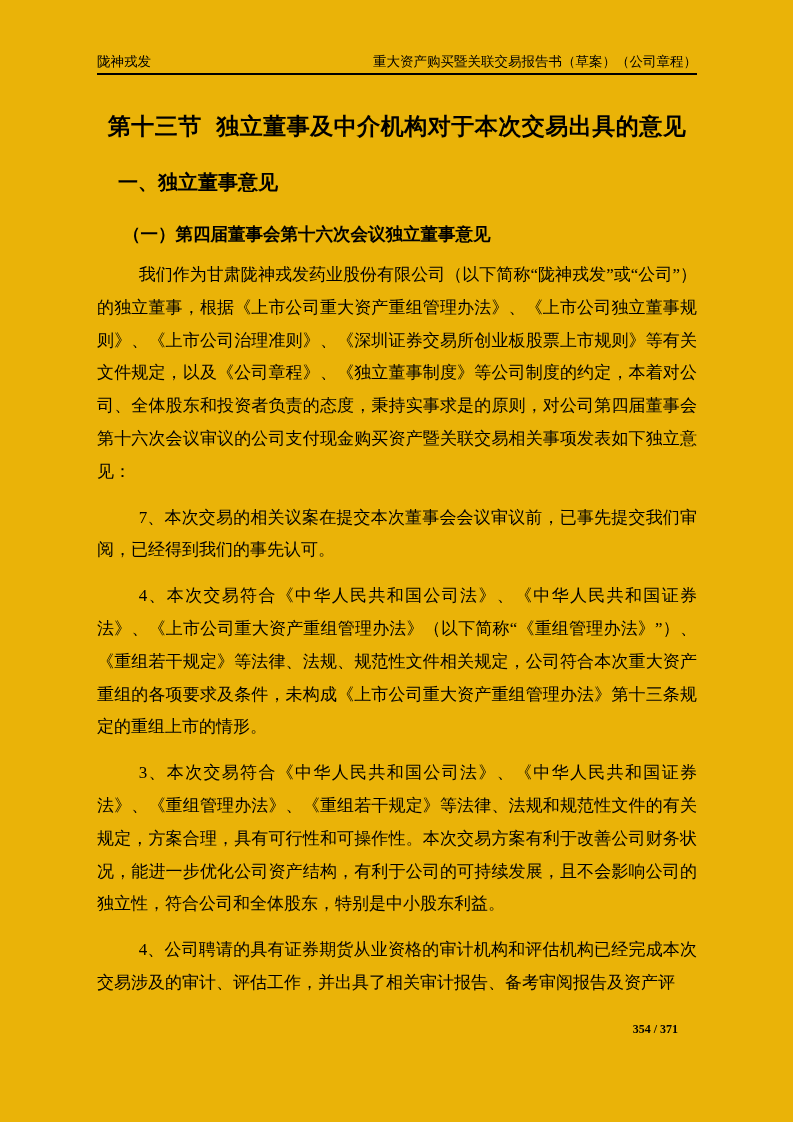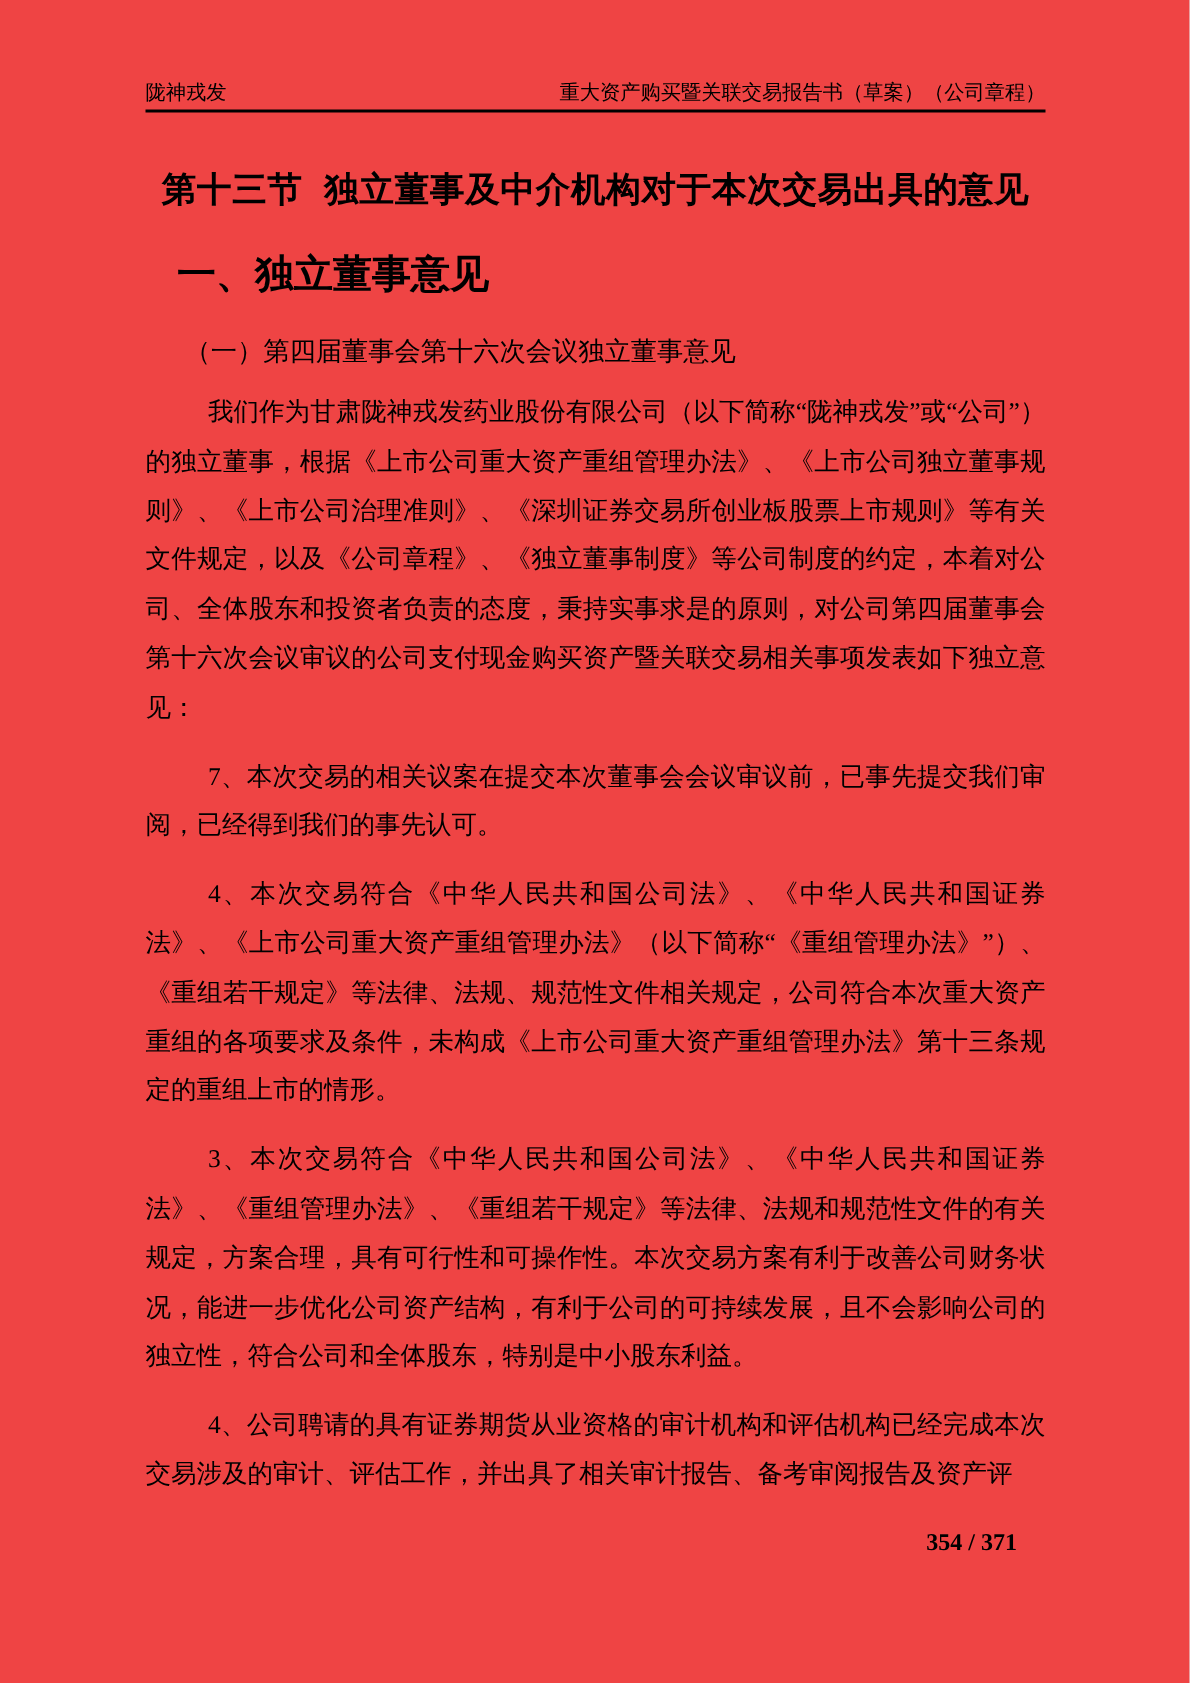--- a/index.html
+++ b/index.html
@@ -4,21 +4,21 @@
 <style>
   * { margin: 0; padding: 0; box-sizing: border-box; }
   html, body { background: #e8e8e8; }
   body { font-family: "Liberation Serif", "DejaVu Serif", serif; }
 
   .page {
     position: relative;
     width: 793px;
     height: 1122px;
     margin: 0 auto;
-    background: #ef4444;
+    background: #eab308;
     color: #000000;
     overflow: hidden;
   }
 
   .content {
     padding: 0 96px 0 97px; 
   }
 
   .page-header {
     display: flex;
@@ -39,50 +39,50 @@
     line-height: 30px;
     text-align: center;
     letter-spacing: 0.5px;
   }
 
   .section-heading {
     margin-top: 27px;
     padding-left: 21px;
     font-family: "Liberation Sans", "DejaVu Sans", sans-serif;
     font-weight: bold;
-    font-size: 26px;
+    font-size: 20px;
     line-height: 24px;
   }
 
   .subsection-heading {
     margin-top: 28px;
     padding-left: 26px;
     font-family: "Liberation Sans", "DejaVu Sans", sans-serif;
-    font-weight: normal;
+    font-weight: bold;
     font-size: 17.5px;
     line-height: 24px;
   }
 
   .body-text { margin-top: 11px; }
 
   .body-text p {
     margin-top: 13px;
     font-size: 17px;
     line-height: 32.8px;
     text-align: justify;
     text-indent: 2.45em;
     word-break: break-all;
   }
 
   .page-footer {
     position: absolute;
     top: 1020px;
     right: 115px;
     font-weight: bold;
-    font-size: 16px;
+    font-size: 12px;
     line-height: 18px;
   }
 </style>
 </head>
 <body>
 
 <div class="page">
   <div class="content">
 
     <div class="page-header">

